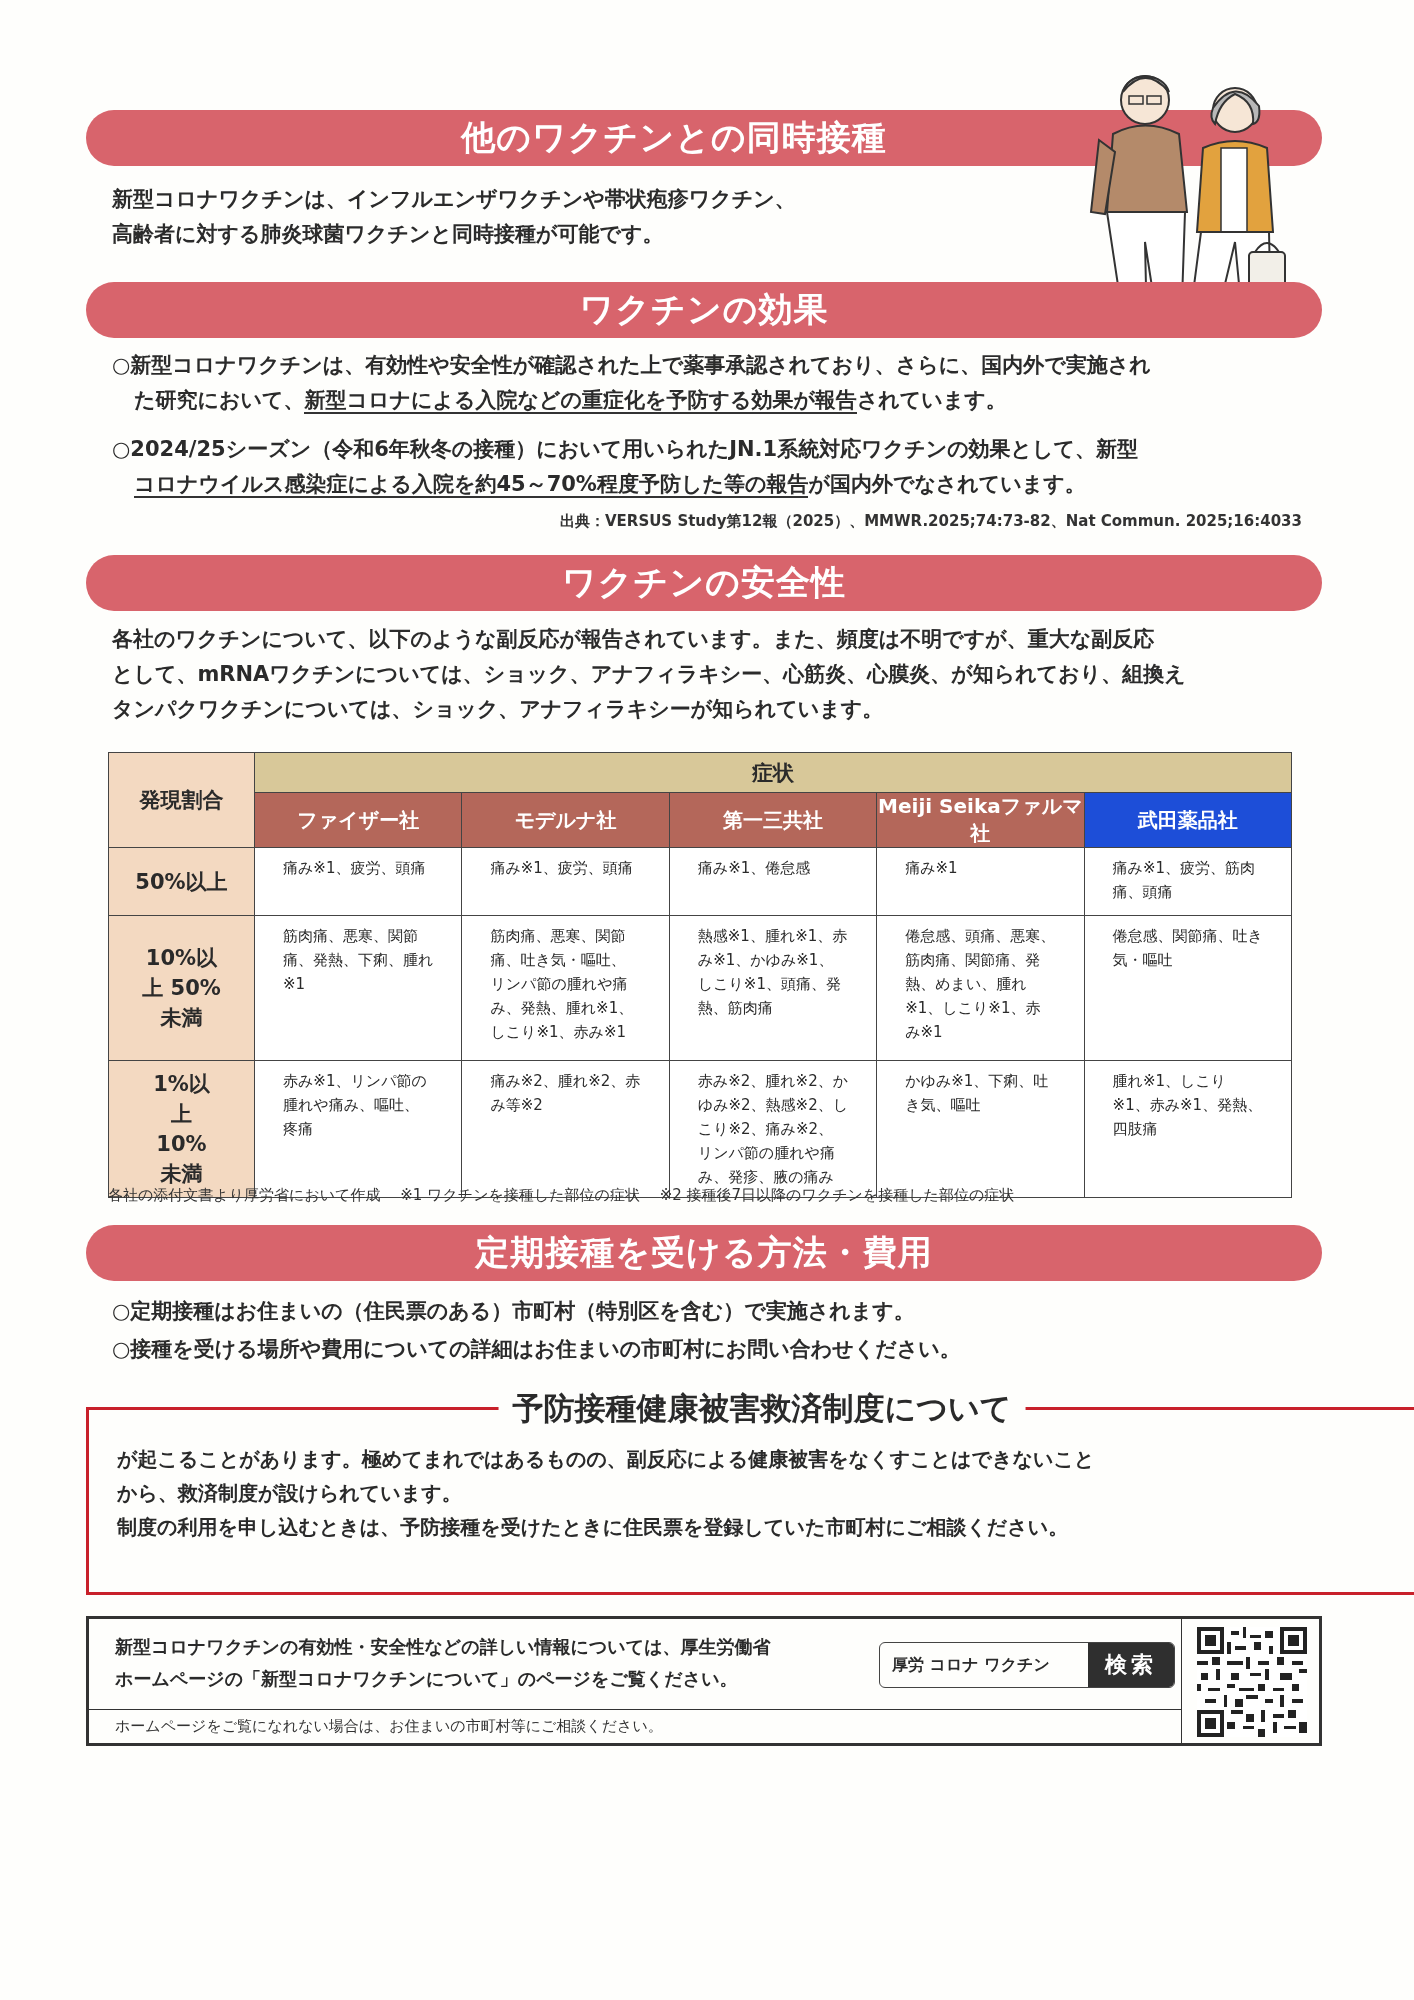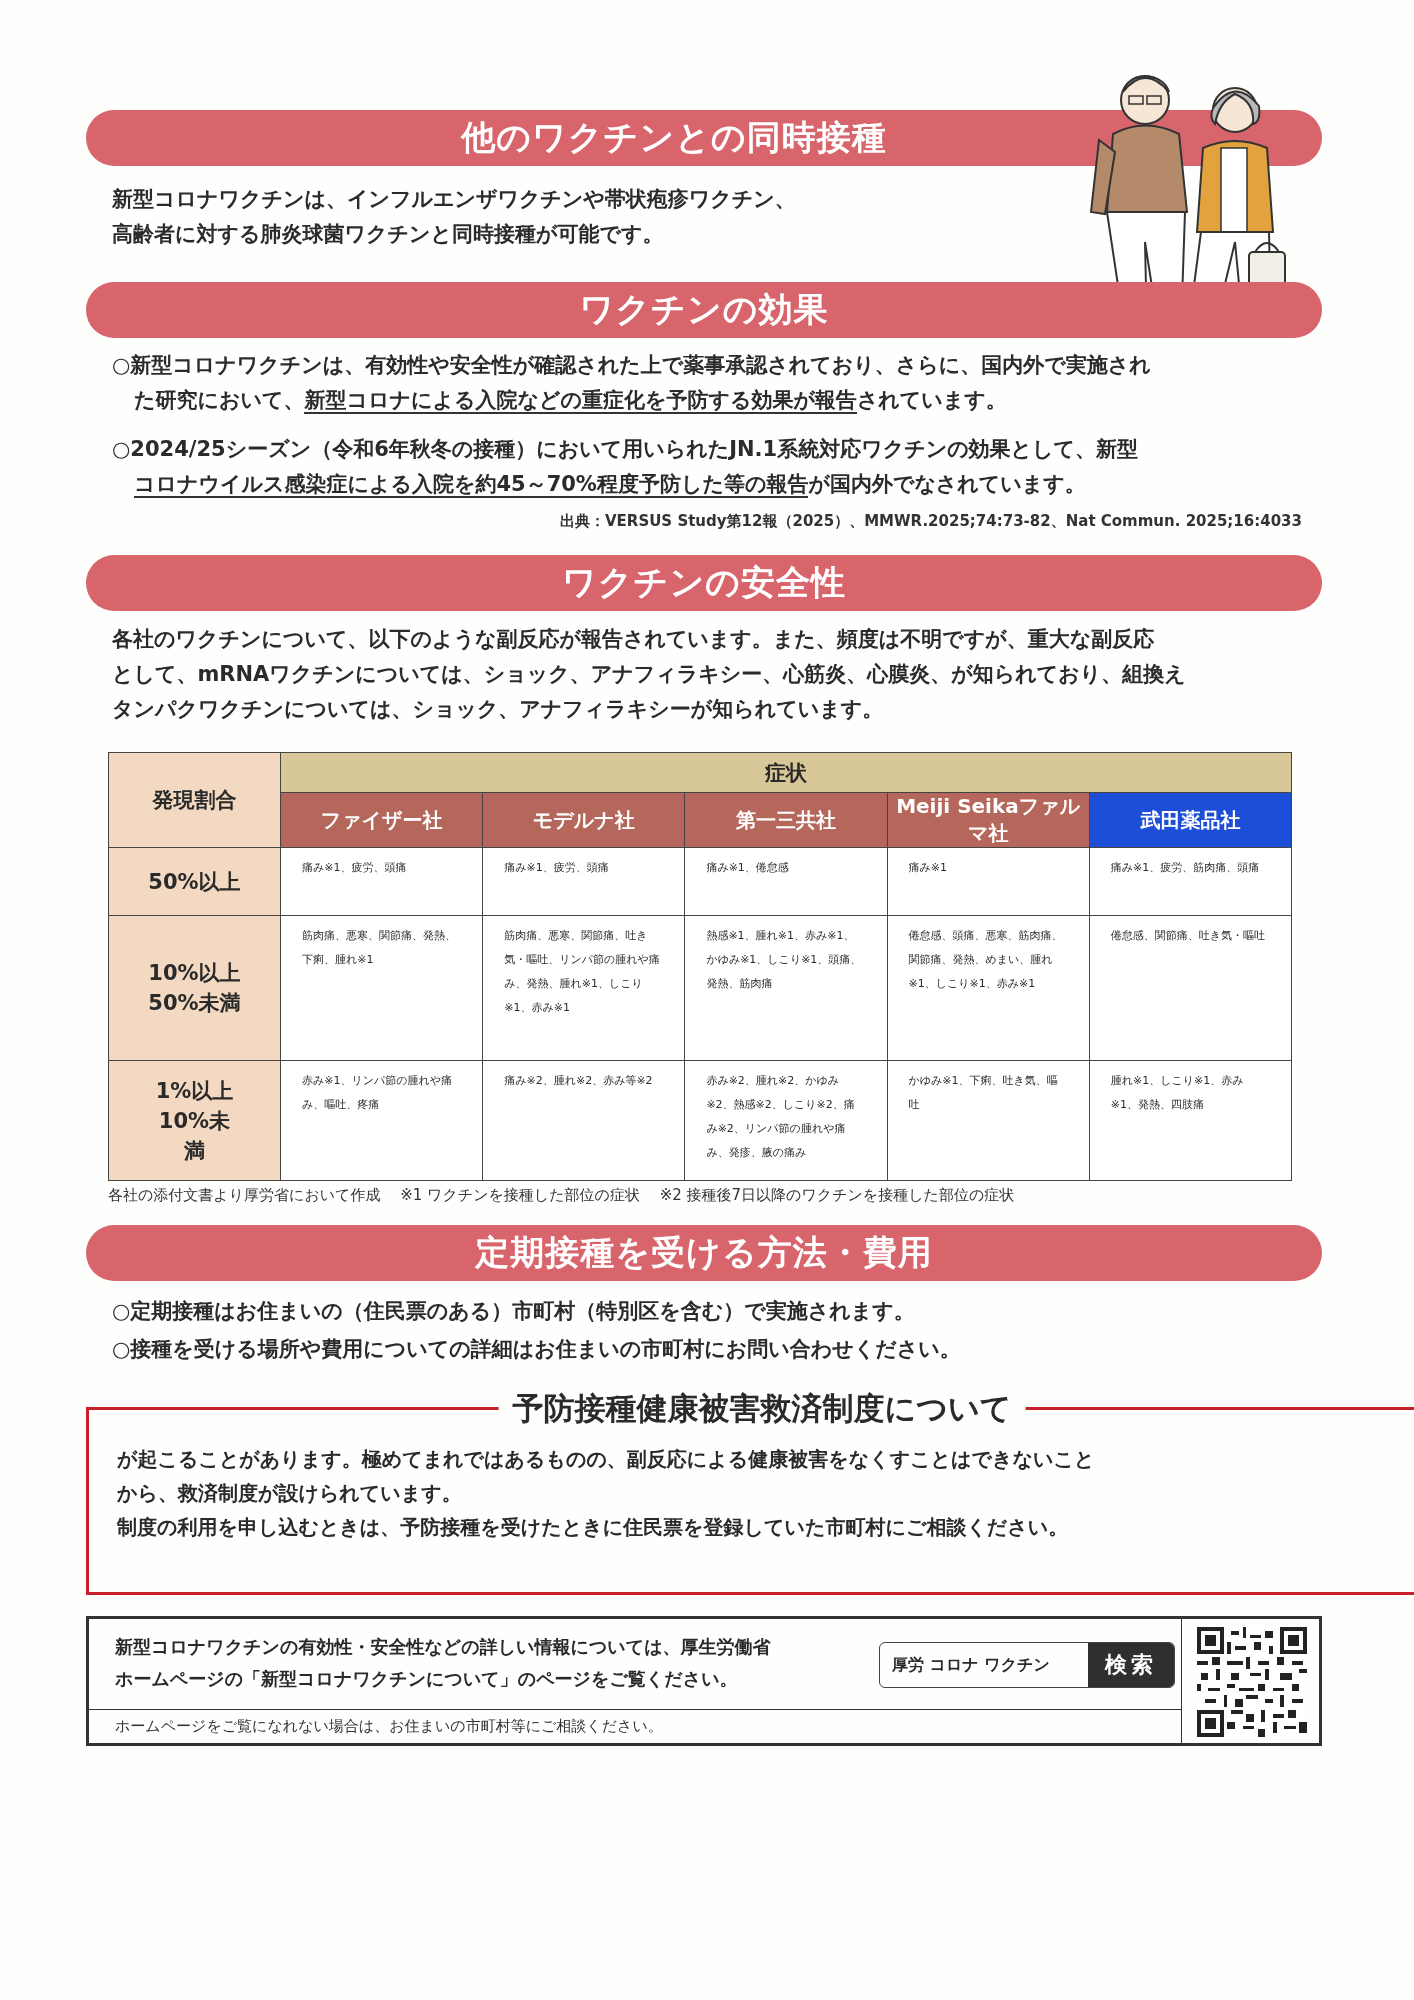--- a/index.html
+++ b/index.html
@@ -16,25 +16,25 @@
 
   .text { position: absolute; font-weight: bold; font-size: 21px; line-height: 35px; color: #2b2b2b; }
   .u { border-bottom: 2px solid #333; }
   .src { position: absolute; right: 112px; font-size: 15px; color: #333; }
 
   .illustration { position: absolute; left: 1085px; top: 62px; width: 270px; height: 275px; }
 
   
   .tbl { position: absolute; left: 108px; top: 752px; width: 1184px; border-collapse: collapse; table-layout: fixed; }
   .tbl td, .tbl th { border: 1.5px solid #444; vertical-align: top; }
-  .tbl .rate { width: 172px; background: #f3d9c1; font-weight: bold; font-size: 21px; text-align: center; vertical-align: middle; line-height: 30px; color: #2a2a2a; }
+  .tbl .rate { width: 146px; background: #f3d9c1; font-weight: bold; font-size: 21px; text-align: center; vertical-align: middle; line-height: 30px; color: #2a2a2a; }
   .tbl .sym { background: #d8c899; height: 40px; font-weight: bold; font-size: 21px; text-align: center; vertical-align: middle; color: #2a2a2a; }
   .tbl .co { background: #b4675a; color: #fff; height: 50px; font-weight: bold; font-size: 20px; text-align: center; vertical-align: middle; }
   .tbl .co.takeda { background: #1d4ed8; }
-  .tbl .cell { background: #ffffff; font-size: 11px; line-height: 24px; padding: 8px 21px; color: #2a2a2a; }
+  .tbl .cell { background: #ffffff; font-size: 15px; line-height: 24px; padding: 8px 28px; color: #2a2a2a; }
   .tbl tr.r1 td { height: 68px; }
   .tbl tr.r2 td { height: 145px; }
   .tbl tr.r3 td { height: 120px; }
 
   .note { position: absolute; left: 108px; top: 1186px; font-size: 15px; color: #333; white-space: pre; }
 
   
   .relief { position: absolute; left: 86px; top: 1407px; width: 1352px; height: 188px; border: 3px solid #c8202a; }
   .relief-title { position: absolute; left: 50%; top: -22px; transform: translateX(-50%); background: #fefefc; padding: 0 14px; font-weight: bold; font-size: 31px; color: #2a2a2a; white-space: nowrap; }
   .relief-body { position: absolute; left: 28px; top: 32px; right: 20px; font-weight: bold; font-size: 20px; line-height: 34px; color: #2a2a2a; }

